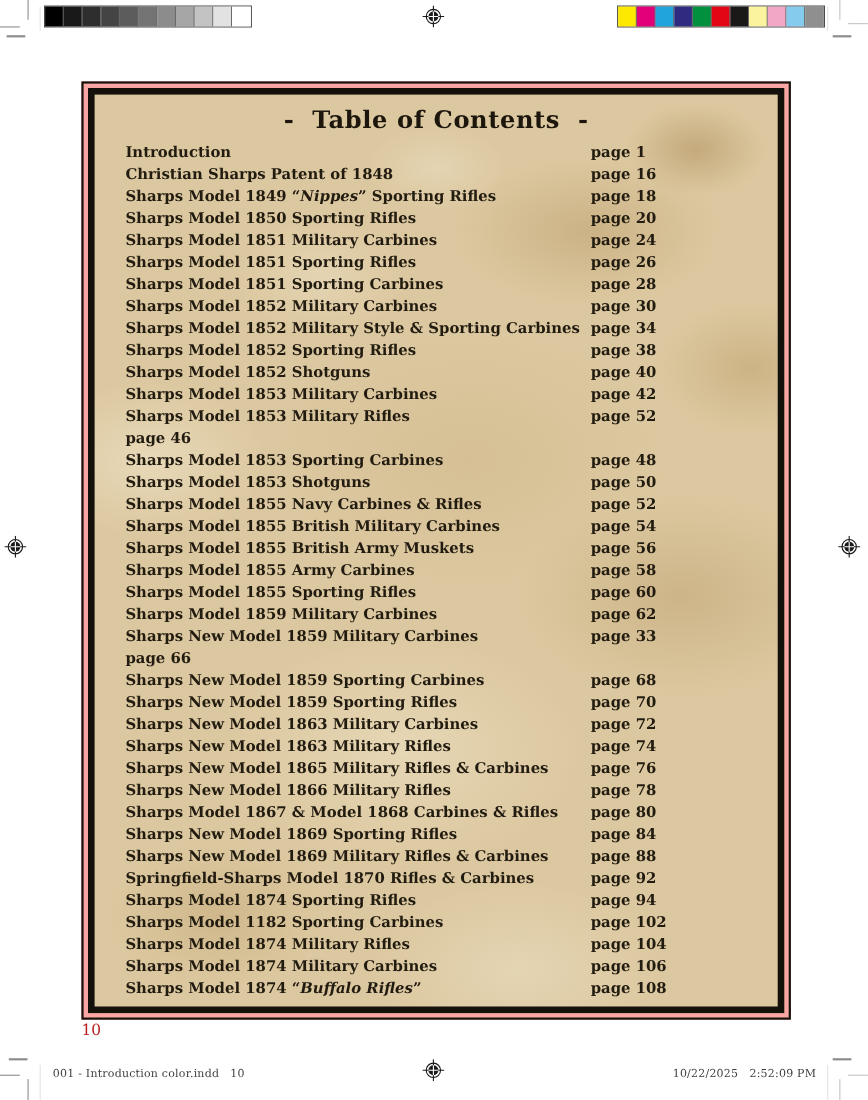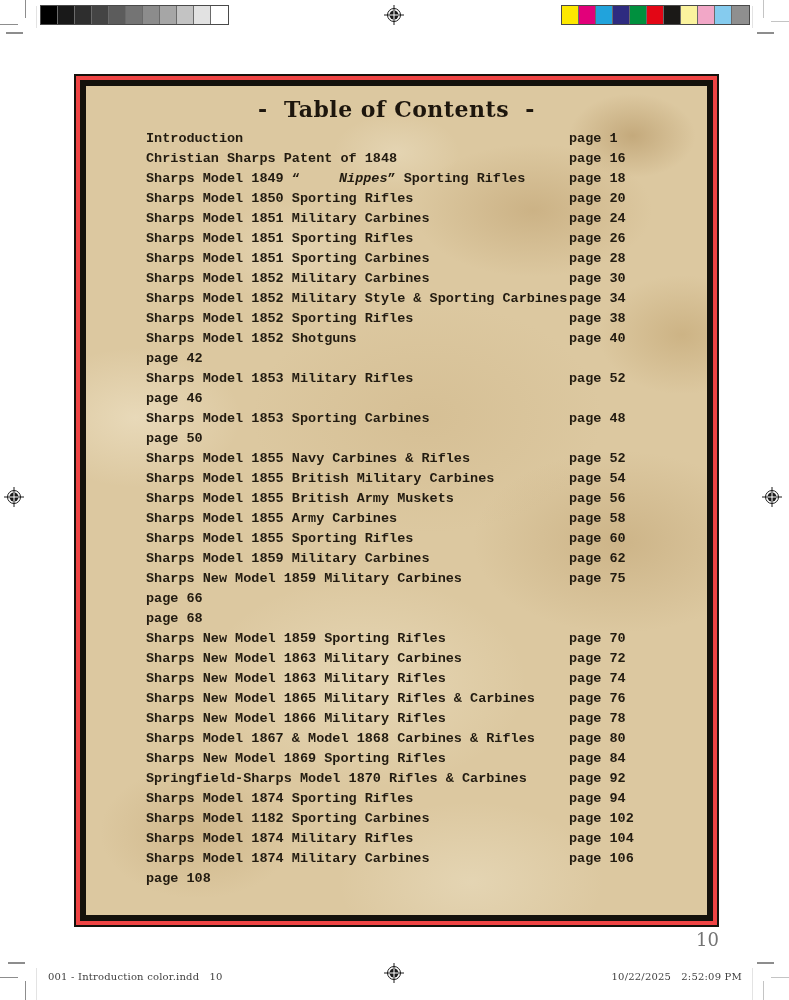--- a/index.html
+++ b/index.html
@@ -24,50 +24,50 @@
 
   
   .mark { position:absolute; background:#8d8d8d; }
   .mark.light { background:#c4c4c4; }
 
   
   .trim { position:absolute; background:#e3e3e3; width:1px; }
 
   
   .frame { position:absolute; left:74px; top:74px; width:645px; height:853px;
-           border:2px solid #14110c; padding:4px; background:#ef4444; }
+           border:2px solid #14110c; padding:4px; background:#fca5a5; }
   .parchment {
     width:100%; height:100%; border:6px solid #14110c;
     background-color:#dcc8a0;
     background-image:
       radial-gradient(ellipse 90px 60px   at 88% 6%,  rgba(172,139,88,0.50), transparent 70%),
       radial-gradient(ellipse 170px 95px  at 72% 15%, rgba(181,148,97,0.42), transparent 70%),
       radial-gradient(ellipse 120px 85px  at 96% 30%, rgba(186,154,100,0.45), transparent 70%),
       radial-gradient(ellipse 210px 130px at 86% 55%, rgba(177,144,92,0.35), transparent 70%),
       radial-gradient(ellipse 150px 100px at 8% 40%,  rgba(242,231,205,0.55), transparent 70%),
       radial-gradient(ellipse 230px 150px at 45% 72%, rgba(240,229,201,0.50), transparent 70%),
       radial-gradient(ellipse 140px 95px  at 18% 90%, rgba(184,152,100,0.35), transparent 70%),
       radial-gradient(ellipse 190px 115px at 62% 96%, rgba(238,228,202,0.45), transparent 70%),
       radial-gradient(ellipse 110px 75px  at 33% 20%, rgba(236,224,196,0.50), transparent 70%),
       radial-gradient(ellipse 250px 165px at 55% 40%, rgba(199,171,123,0.30), transparent 70%),
       radial-gradient(ellipse 90px 55px   at 50% 8%,  rgba(238,227,200,0.45), transparent 70%);
     padding-top:10px; overflow:hidden;
   }
 
   .toc-title { text-align:center; font-size:22px; font-weight:bold;
                color:#1d160d; letter-spacing:0.5px; height:30px; }
-  .toc-list { margin-top:3px; padding-left:60px;font-family:Liberation Mono, monospace; }
+  .toc-list { margin-top:3px; padding-left:28px; }
   .toc-row { display:flex; height:20px; line-height:20px; white-space:nowrap; }
   .toc-label { flex:0 0 423px; font-size:13.5px; font-weight:bold; color:#221b10; }
-  .toc-label i { font-style:italic;margin-left:39px; }
+  .toc-label i { font-style:italic; }
   .toc-page { font-size:13.5px; font-weight:bold; color:#221b10; }
 
   
   .page-number { position:absolute; left:74px; top:929px; width:645px;
-                 text-align:right; font-size:18px; color:#737373; }
+                 text-align:left; font-size:14px; color:#b91c1c; }
   .slug { position:absolute; top:971px; font-size:10px; color:#3f3f3f;
           letter-spacing:0.2px; }
   .slug-left  { left:48px; }
   .slug-right { right:47px; text-align:center; }
 </style>
 </head>
 <body>
 
 <div class="sheet">
 
@@ -214,38 +214,40 @@
     <span class="toc-label"><span>Sharps Model 1852 Sporting Rifles</span></span>
     <span class="toc-page">page 38</span>
   </div>
 
   <div class="toc-row">
     <span class="toc-label"><span>Sharps Model 1852 Shotguns</span></span>
     <span class="toc-page">page 40</span>
   </div>
 
   <div class="toc-row">
+    <span class="toc-label"><span>Sharps Model 1853 Military Carbines</span></span>
     <span class="toc-page">page 42</span>
   </div>
 
   <div class="toc-row">
     <span class="toc-label"><span>Sharps Model 1853 Military Rifles</span></span>
     <span class="toc-page">page 52</span>
   </div>
 
   <div class="toc-row">
     <span class="toc-page">page 46</span>
   </div>
 
   <div class="toc-row">
     <span class="toc-label"><span>Sharps Model 1853 Sporting Carbines</span></span>
     <span class="toc-page">page 48</span>
   </div>
 
   <div class="toc-row">
+    <span class="toc-label"><span>Sharps Model 1853 Shotguns</span></span>
     <span class="toc-page">page 50</span>
   </div>
 
   <div class="toc-row">
     <span class="toc-label"><span>Sharps Model 1855 Navy Carbines &amp; Rifles</span></span>
     <span class="toc-page">page 52</span>
   </div>
 
   <div class="toc-row">
     <span class="toc-label"><span>Sharps Model 1855 British Military Carbines</span></span>
@@ -267,28 +269,29 @@
     <span class="toc-page">page 60</span>
   </div>
 
   <div class="toc-row">
     <span class="toc-label"><span>Sharps Model 1859 Military Carbines</span></span>
     <span class="toc-page">page 62</span>
   </div>
 
   <div class="toc-row">
     <span class="toc-label"><span>Sharps New Model 1859 Military Carbines</span></span>
-    <span class="toc-page">page 75</span>
+    <span class="toc-page">page 33</span>
   </div>
 
   <div class="toc-row">
     <span class="toc-page">page 66</span>
   </div>
 
   <div class="toc-row">
+    <span class="toc-label"><span>Sharps New Model 1859 Sporting Carbines</span></span>
     <span class="toc-page">page 68</span>
   </div>
 
   <div class="toc-row">
     <span class="toc-label"><span>Sharps New Model 1859 Sporting Rifles</span></span>
     <span class="toc-page">page 70</span>
   </div>
 
   <div class="toc-row">
     <span class="toc-label"><span>Sharps New Model 1863 Military Carbines</span></span>
@@ -313,20 +316,24 @@
   <div class="toc-row">
     <span class="toc-label"><span>Sharps Model 1867 &amp; Model 1868 Carbines &amp; Rifles</span></span>
     <span class="toc-page">page 80</span>
   </div>
 
   <div class="toc-row">
     <span class="toc-label"><span>Sharps New Model 1869 Sporting Rifles</span></span>
     <span class="toc-page">page 84</span>
   </div>
 
+  <div class="toc-row">
+    <span class="toc-label"><span>Sharps New Model 1869 Military Rifles &amp; Carbines</span></span>
+    <span class="toc-page">page 88</span>
+  </div>
 
   <div class="toc-row">
     <span class="toc-label"><span>Springfield-Sharps Model 1870 Rifles &amp; Carbines</span></span>
     <span class="toc-page">page 92</span>
   </div>
 
   <div class="toc-row">
     <span class="toc-label"><span>Sharps Model 1874 Sporting Rifles</span></span>
     <span class="toc-page">page 94</span>
   </div>
@@ -340,20 +347,21 @@
     <span class="toc-label"><span>Sharps Model 1874 Military Rifles</span></span>
     <span class="toc-page">page 104</span>
   </div>
 
   <div class="toc-row">
     <span class="toc-label"><span>Sharps Model 1874 Military Carbines</span></span>
     <span class="toc-page">page 106</span>
   </div>
 
   <div class="toc-row">
+    <span class="toc-label"><span>Sharps Model 1874 “</span><i>Buffalo Rifles</i><span>”</span></span>
     <span class="toc-page">page 108</span>
   </div>
 </div>
     </div>
   </div>
 
   <div class="page-number">10</div>
 
   <div class="slug slug-left">001 - Introduction color.indd&nbsp;&nbsp; 10</div>
   <div class="slug slug-right">10/22/2025&nbsp;&nbsp; 2:52:09 PM</div>

